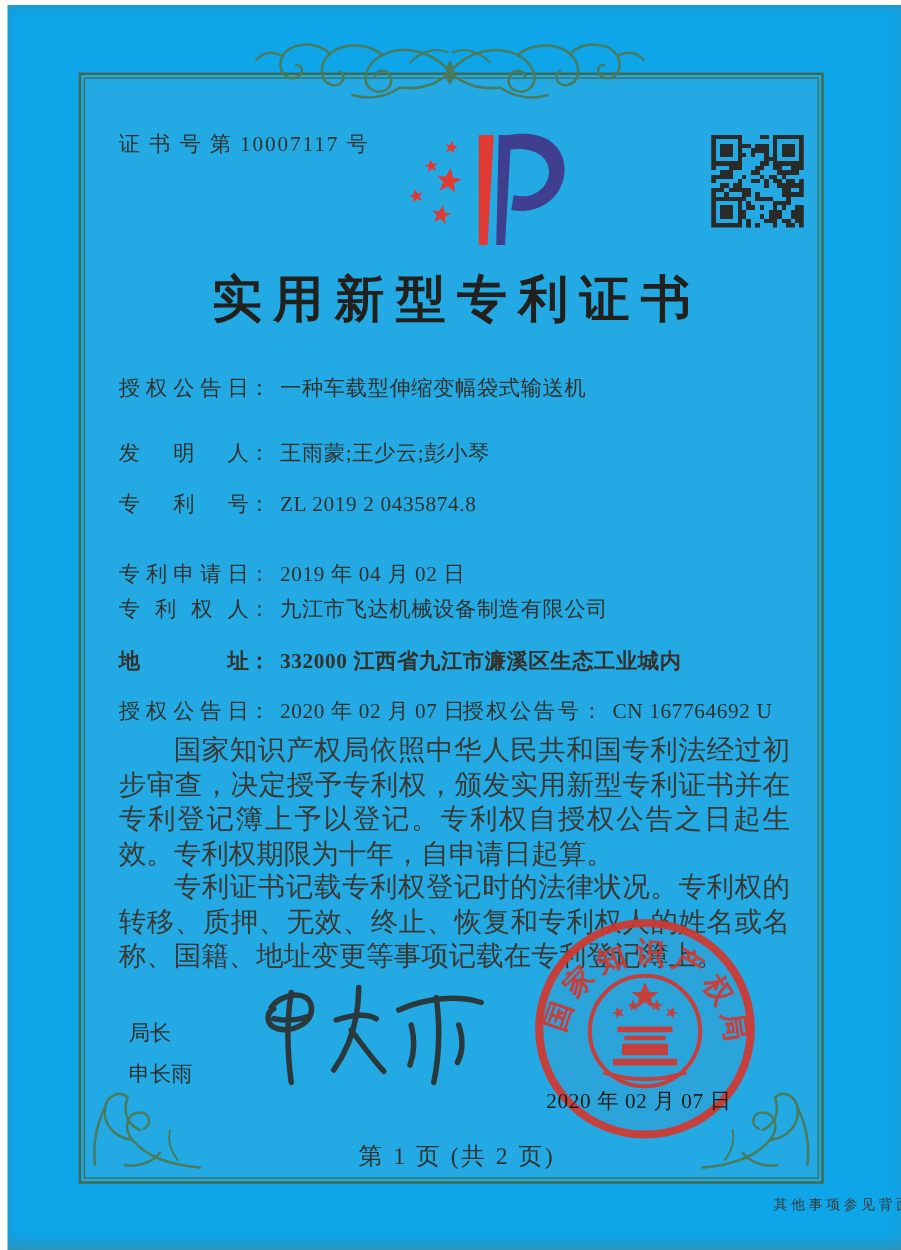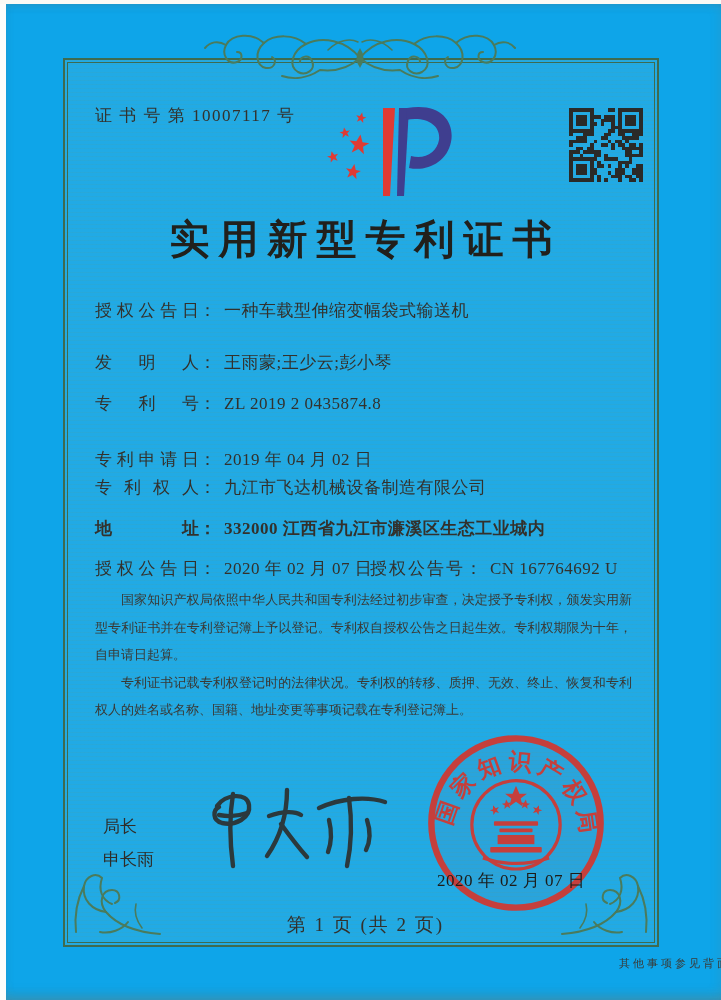--- a/index.html
+++ b/index.html
@@ -54,21 +54,21 @@
   .f-label{display:inline-block;width:104px;text-align:justify;text-align-last:justify;vertical-align:top;}
   .f-colon{display:inline-block;margin-right:8px;}
   .f-value{letter-spacing:.5px;}
   .frow.r1{top:299px;} .frow.r2{top:351px;} .frow.r3{top:392px;}
   .frow.r4{top:432px;margin-top:16px;} .frow.r5{top:476px;} .frow.r6{top:517px;font-weight:bold;} .frow.r7{top:557px;}
   .grant-no{position:absolute;left:275px;top:0;white-space:nowrap;}
   .grant-no .f-label{width:auto;letter-spacing:2px;}
 
   .body-text{
     position:absolute;left:95px;top:586px;width:537px;
-    font-size:13px;line-height:27.5px;color:#3a3833;text-align:justify;
+    font-size:22px;line-height:27.5px;color:#3a3833;text-align:justify;
   }
   .body-text p{margin:0;text-indent:2em;}
 
   .officer{position:absolute;left:103px;top:810px;font-size:17px;line-height:33px;color:#2f2d29;}
   .signature{position:absolute;left:195px;top:778px;width:215px;height:102px;}
 
   .seal{position:absolute;left:424px;top:731px;width:184px;height:184px;opacity:.92;}
   .seal-date{
     position:absolute;left:437px;top:869px;width:175px;z-index:5;
     font-size:17px;color:#1c1b18;letter-spacing:.5px;white-space:nowrap;

